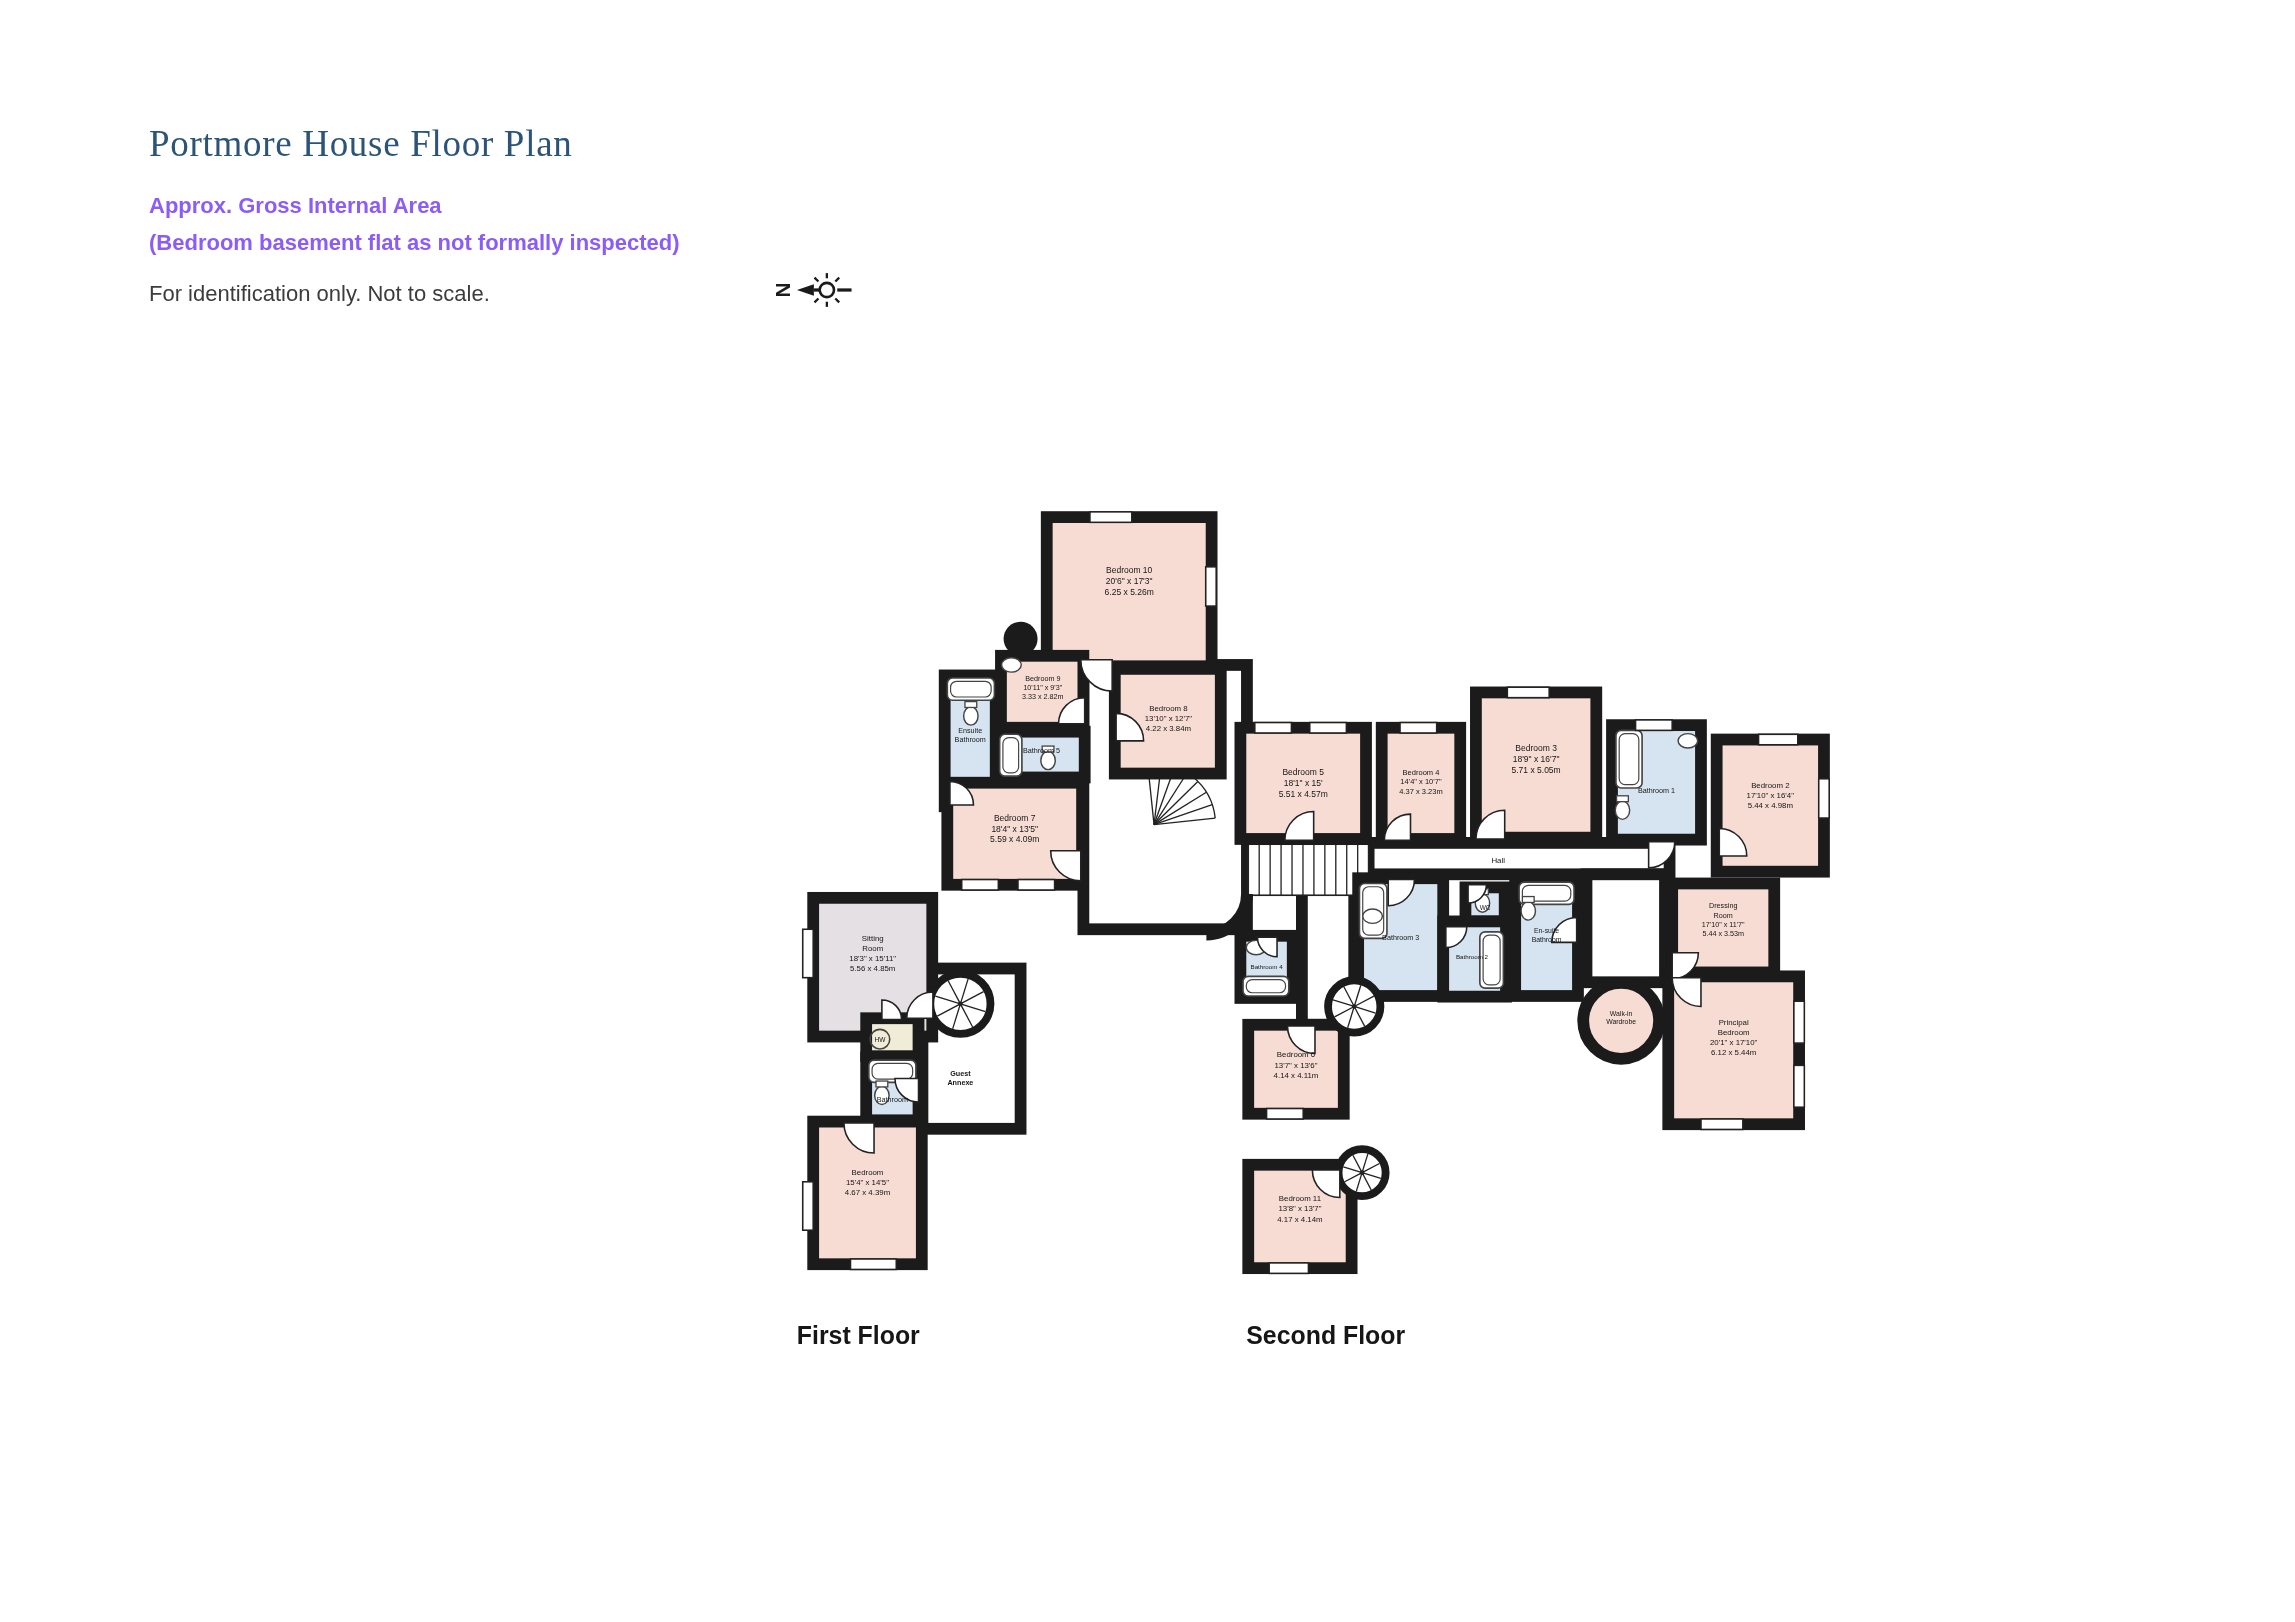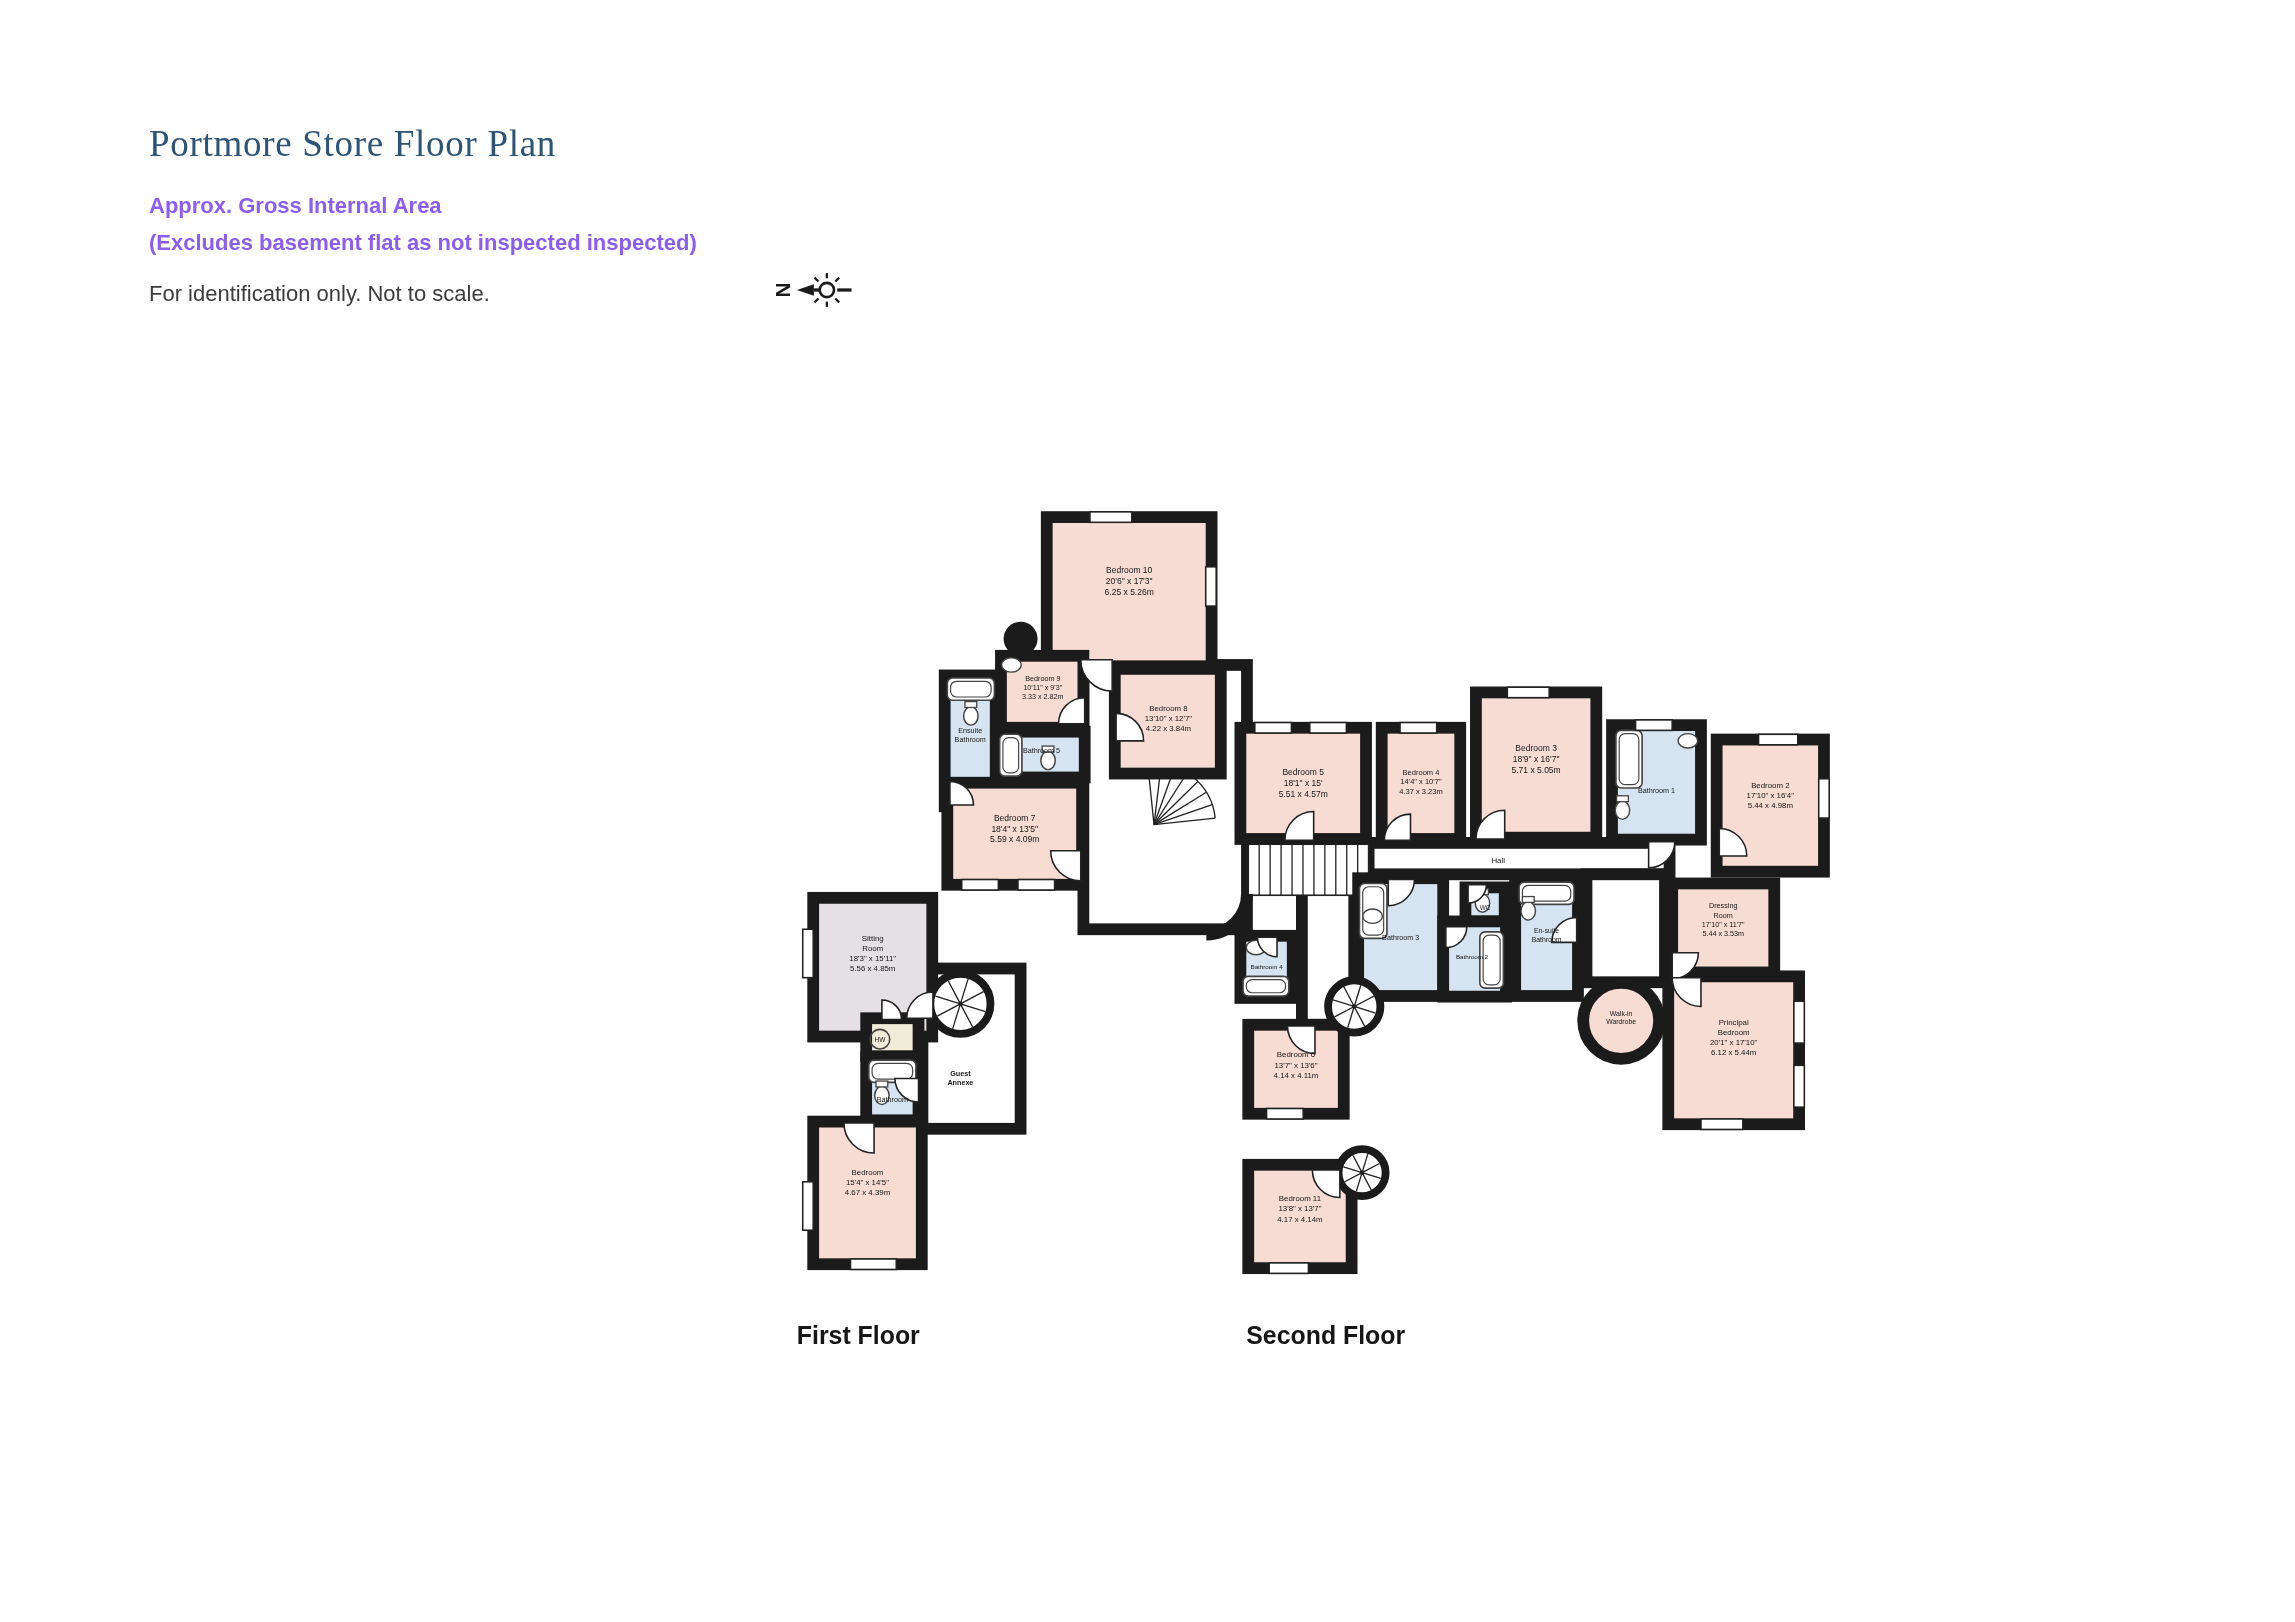--- a/index.html
+++ b/index.html
@@ -12,23 +12,23 @@
   .disclaimer{font-size:22px;font-weight:400;color:#3c3c3c;margin-top:19.6px;}
   #compass{position:absolute;left:772px;top:264px;}
   #plan{position:absolute;left:0;top:0;}
 </style>
 </head>
 <body>
 
 <div id="page">
 
   <div class="header">
-    <h1 class="title">Portmore Store Floor Plan</h1>
+    <h1 class="title">Portmore House Floor Plan</h1>
     <p class="area-line">Approx. Gross Internal Area</p>
-    <p class="area-line">(Excludes basement flat as not inspected inspected)</p>
+    <p class="area-line">(Bedroom basement flat as not formally inspected)</p>
     <p class="disclaimer">For identification only. Not to scale.</p>
   </div>
 
   <svg id="compass" width="98" height="52" viewBox="0 0 150 80">
     <text x="20" y="47" font-size="32" font-weight="700" fill="#1b1b1b" font-family="Liberation Sans, sans-serif" text-anchor="middle" transform="rotate(-90 20 40)">N</text>
     <polygon points="38,40 64,31 64,49" fill="#1b1b1b"></polygon>
     <line x1="64" y1="40" x2="72" y2="40" stroke="#1b1b1b" stroke-width="5"></line>
     <circle cx="84" cy="40" r="11" fill="none" stroke="#1b1b1b" stroke-width="4"></circle>
     <g stroke="#1b1b1b" stroke-width="3.5">
       <line x1="84" y1="22" x2="84" y2="14"></line>

